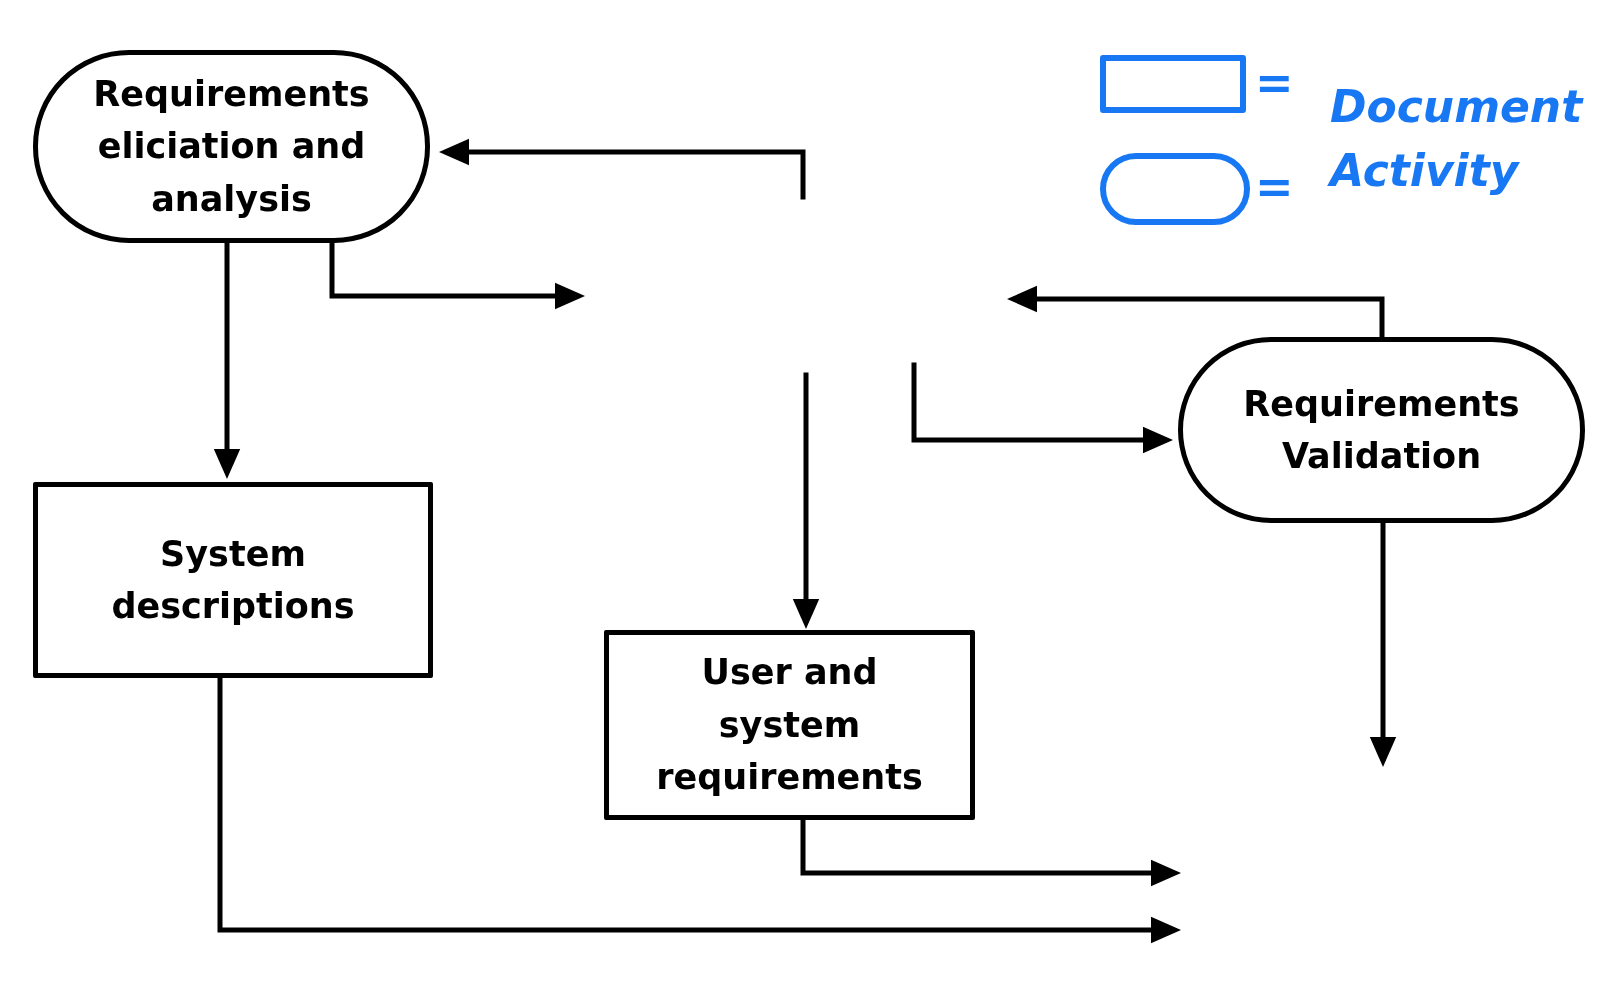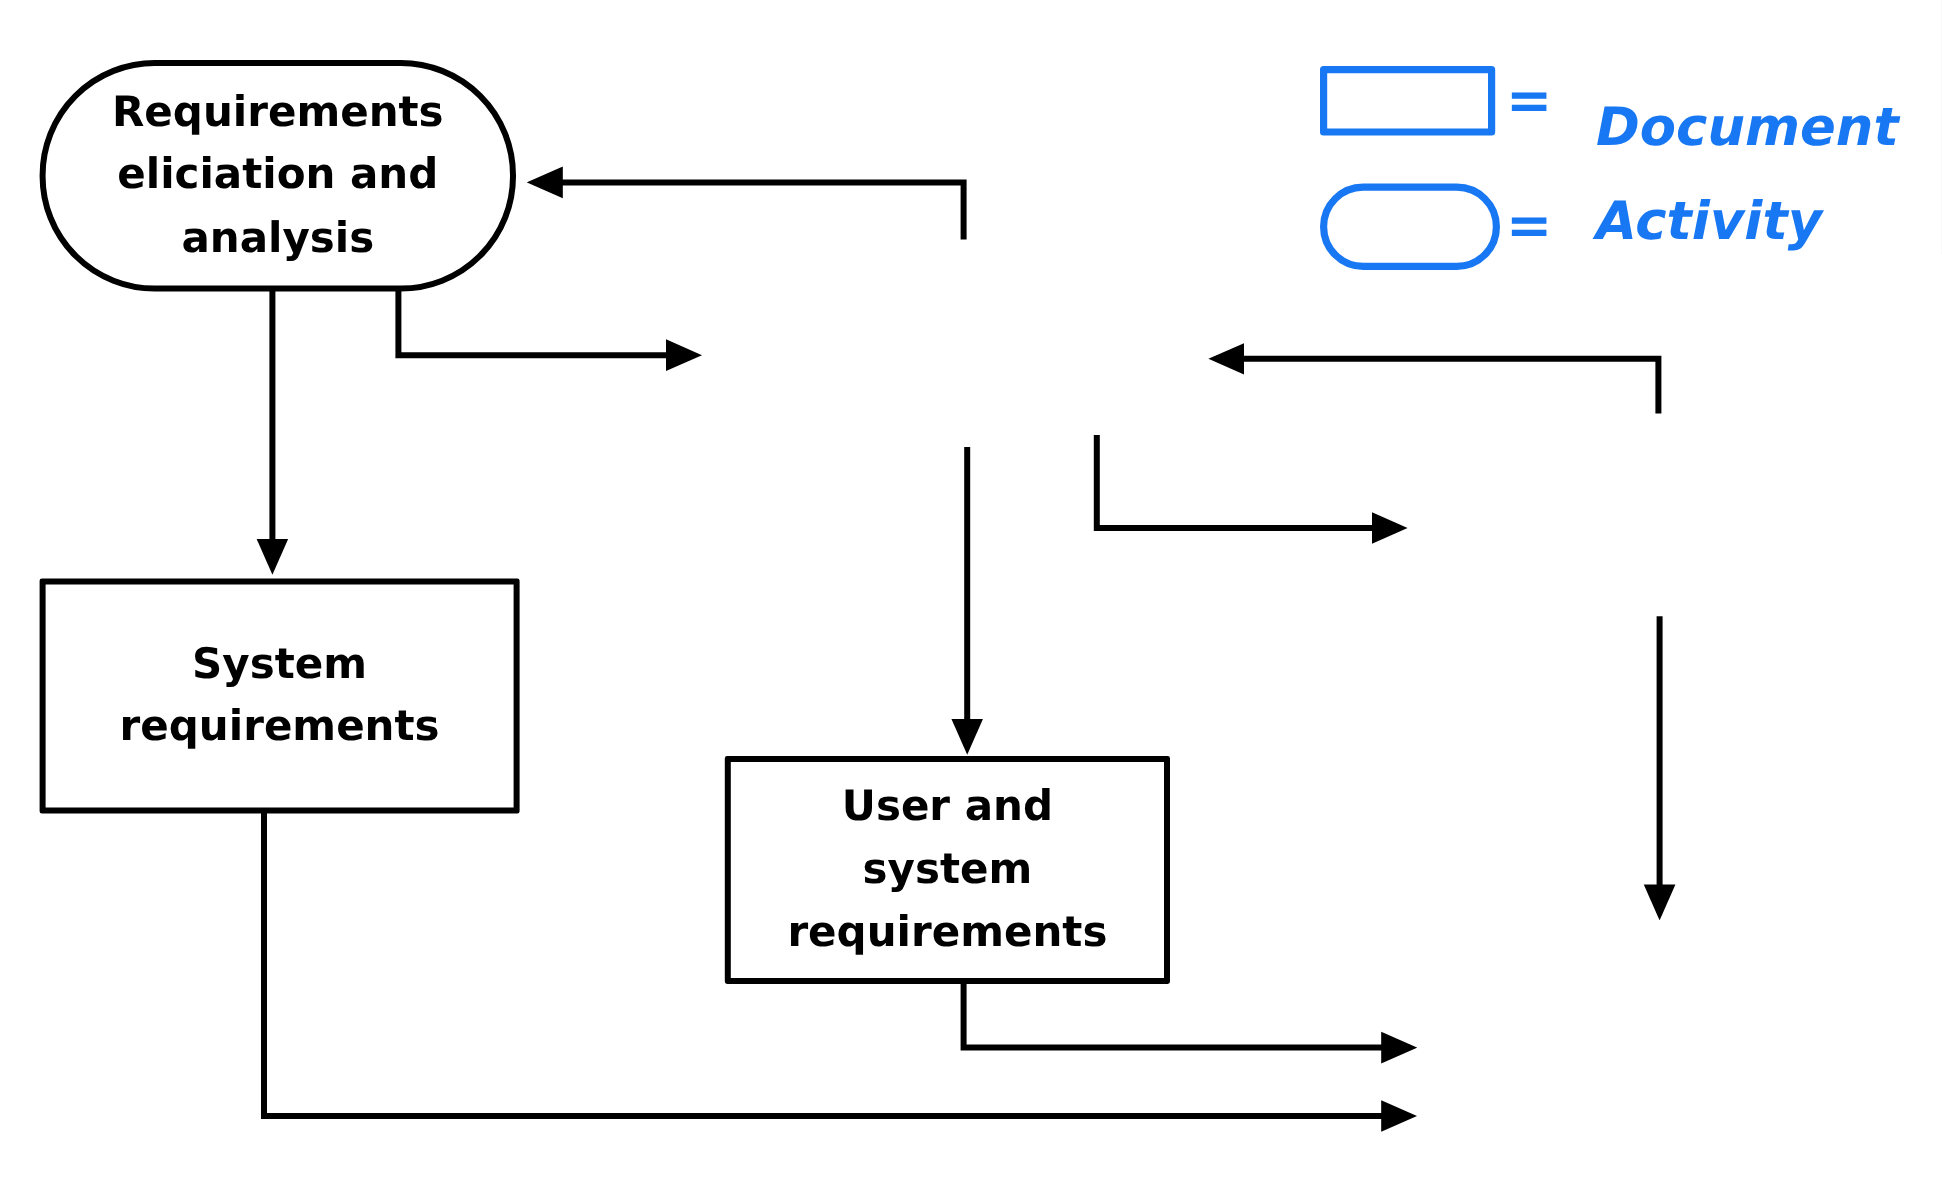--- a/index.html
+++ b/index.html
@@ -54,33 +54,36 @@
     <path class="edge" marker-end="url(#arrowhead)" d="M 1383 516 L 1383 758"></path>
     <path class="edge" marker-end="url(#arrowhead)" d="M 803 820 L 803 873 L 1172 873"></path>
     <path class="edge" marker-end="url(#arrowhead)" d="M 220 672 L 220 930 L 1172 930"></path>
   </svg>
 
   <div class="node activity" style="left:33px; top:50px; width:397px; height:193px;">
     <span class="lbl">Requirements eliciation and analysis</span>
   </div>
 
 
+  <div class="node activity" style="left:1178px; top:337px; width:407px; height:186px;">
+    <span class="lbl">Requirements Validation</span>
+  </div>
 
   <div class="node document" style="left:33px; top:482px; width:400px; height:196px;">
-    <span class="lbl">System requirements</span>
+    <span class="lbl">System descriptions</span>
   </div>
 
   <div class="node document" style="left:604px; top:630px; width:371px; height:190px;">
     <span class="lbl">User and system requirements</span>
   </div>
 
 
   <div class="legend">
     <div class="lg-swatch lg-rect"></div>
     <span class="lg-eq" style="left:1255px; top:56px;">=</span>
     <span class="lg-label" style="left:1330px; top:53px;margin-top:28px;">Document</span>
 
     <div class="lg-swatch lg-stadium"></div>
     <span class="lg-eq" style="left:1255px; top:160px;">=</span>
-    <span class="lg-label" style="left:1330px; top:159px;">Activity</span>
+    <span class="lg-label" style="left:1330px; top:145px;">Activity</span>
   </div>
 
 </div>
 
 </body></html>

